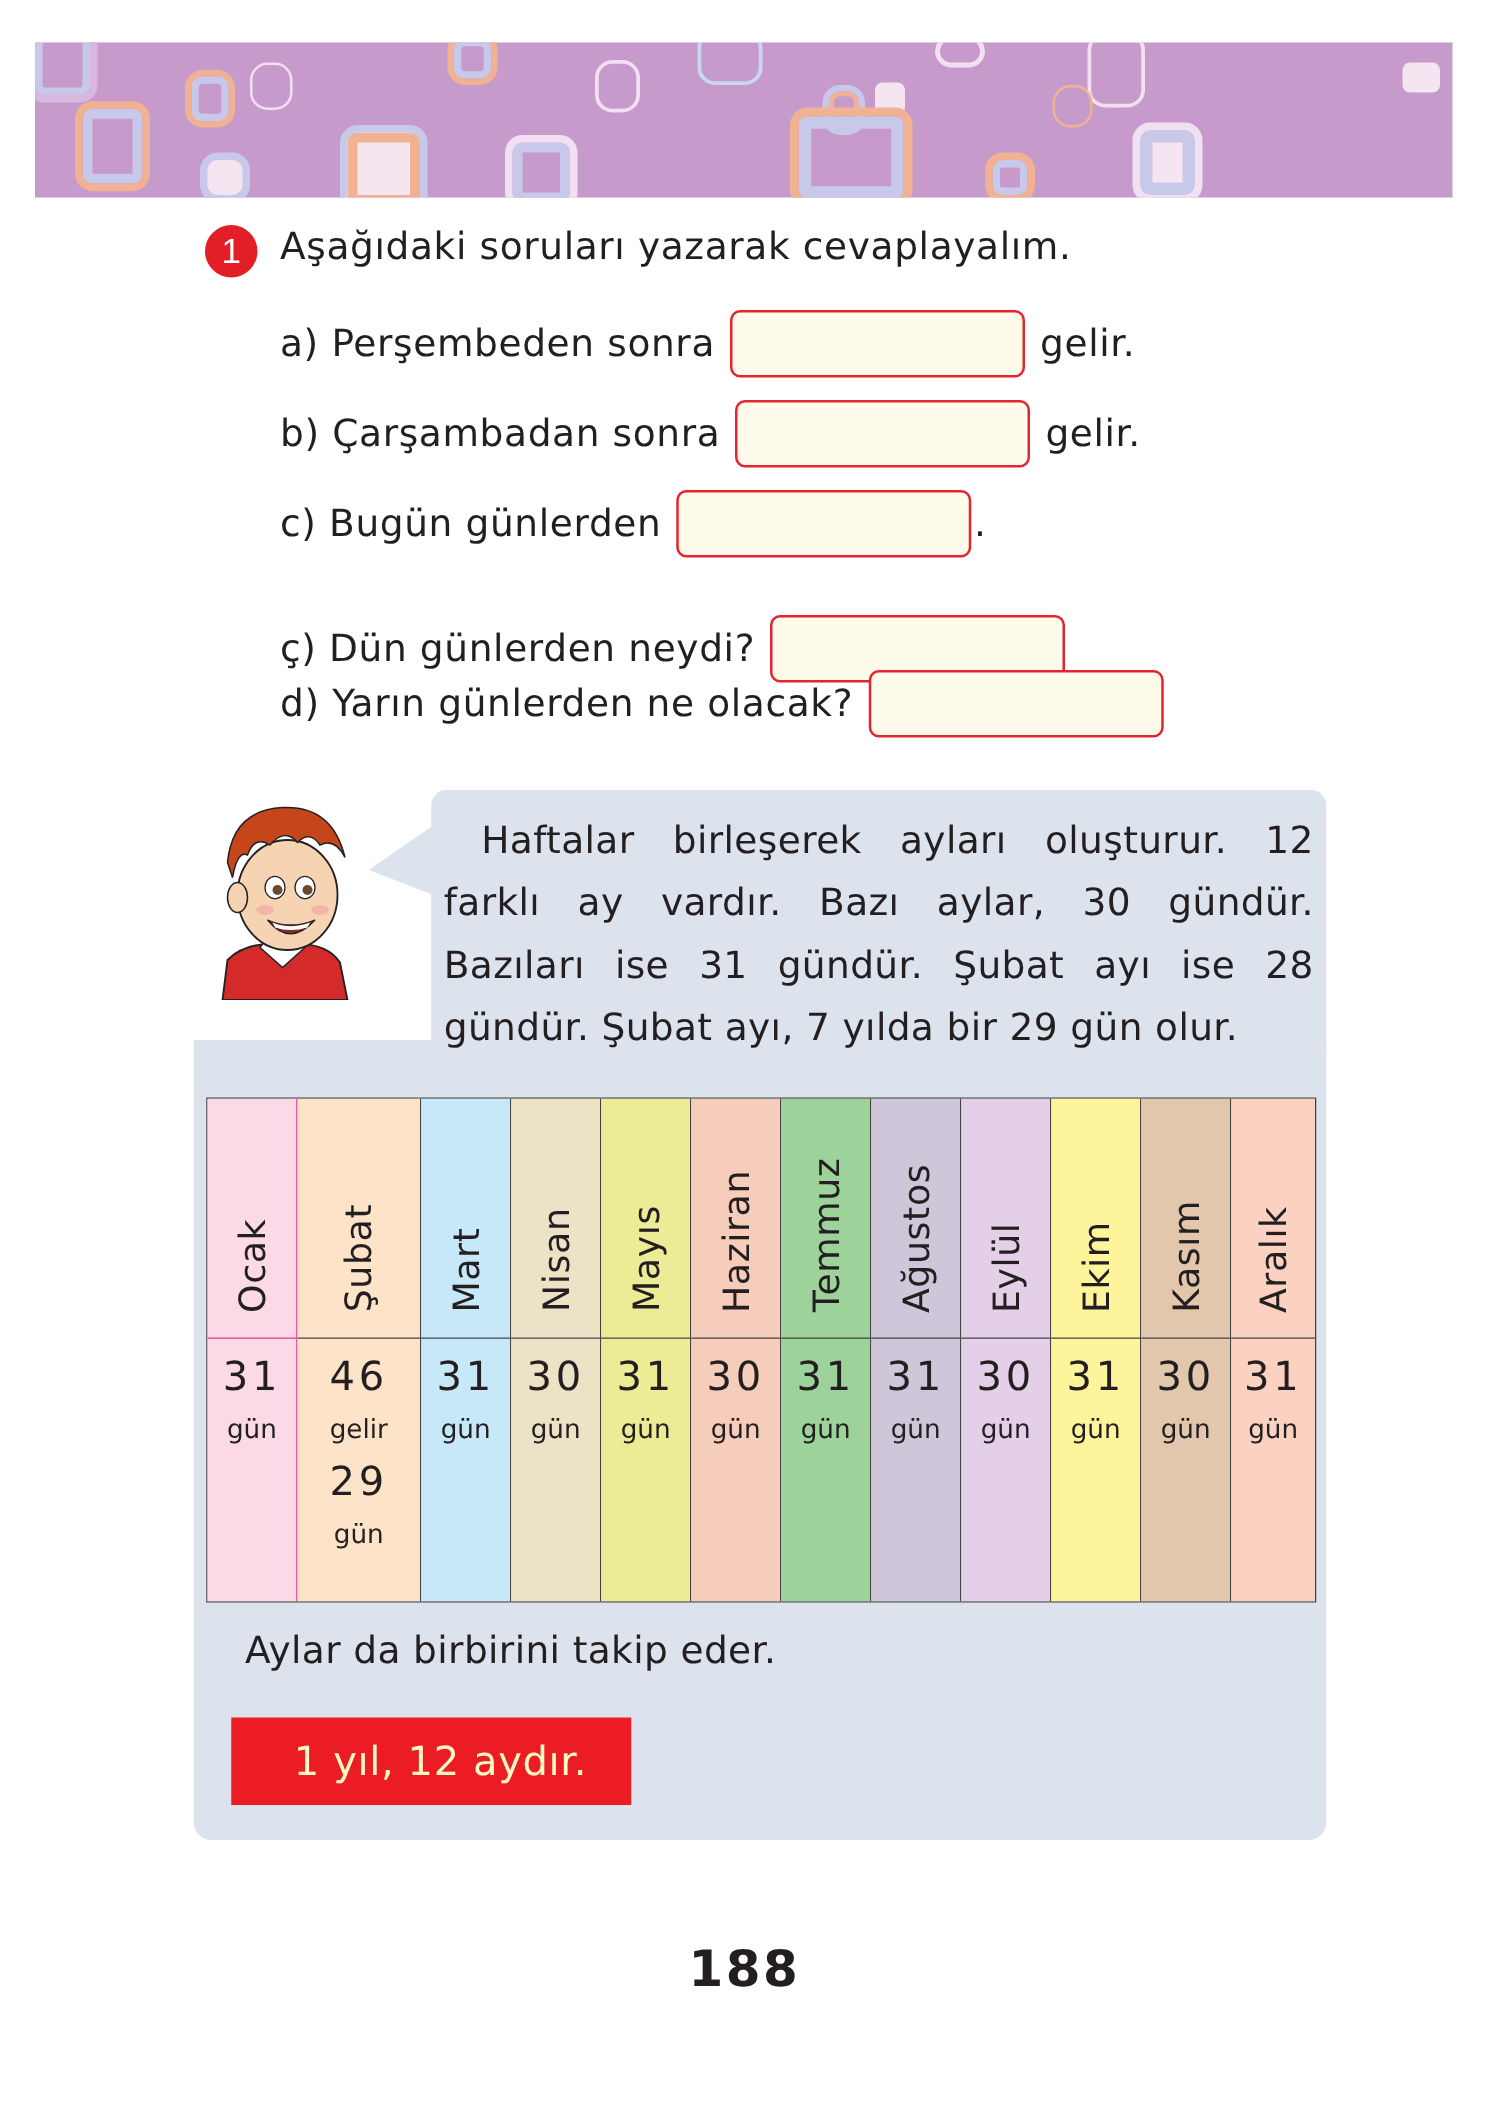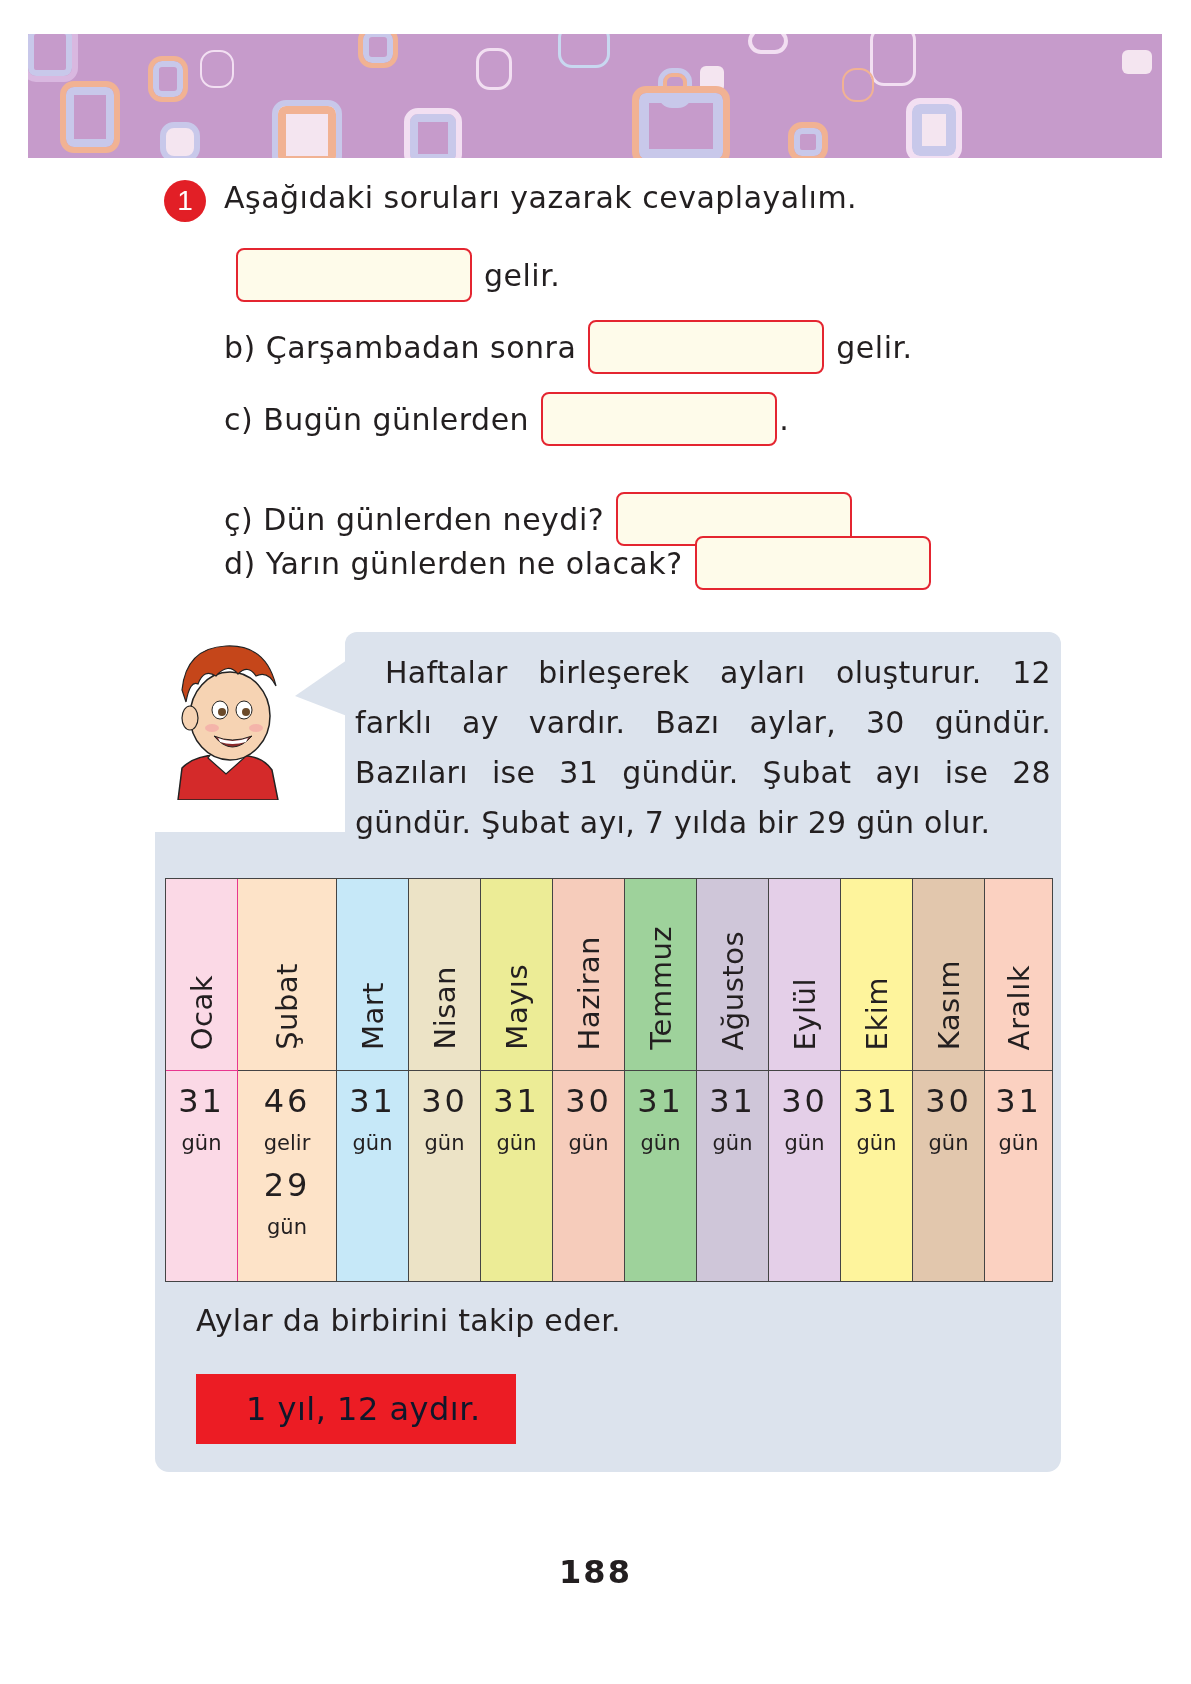--- a/index.html
+++ b/index.html
@@ -67,27 +67,27 @@
   .month-name {
     writing-mode: vertical-rl; transform: rotate(180deg);
     font-size: 29px; white-space: nowrap; letter-spacing: 0.5px;
   }
   .month-days { flex: 1; text-align: center; padding-top: 10px; }
   .days-num { font-size: 32px; line-height: 40px; letter-spacing: 3px; }
   .days-unit { font-size: 21px; line-height: 44px; }
 
   .follow-text { position: absolute; left: 196px; top: 1303px; font-size: 30px; letter-spacing: 0.3px; }
   .red-box {
-    position: absolute; left: 196px; top: 1374px; width: 320px; height: 70px;
-    background: #ec1c24; color: #0f172a; font-size: 32px; line-height: 70px;
+    position: absolute; left: 185px; top: 1374px; width: 320px; height: 70px;
+    background: #ec1c24; color: #fef9c3; font-size: 32px; line-height: 70px;
     padding-left: 50px; letter-spacing: 0.5px;
   }
   .page-num {
     position: absolute; left: 0; width: 1191px; top: 1553px; text-align: center;
-    font-size: 32px; font-weight: bold; letter-spacing: 2px; font-family: "DejaVu Sans", sans-serif;
+    font-size: 40px; font-weight: bold; letter-spacing: 2px; font-family: "DejaVu Sans", sans-serif;
   }
 </style>
 </head>
 <body>
 
 <div class="banner">
   <div class="sq" style="left:-6px;top:-12px;width:56px;height:60px;border:6px solid #d9b8e0;box-shadow:inset 0 0 0 6px #c8c8ea;"></div>
   <div class="sq" style="left:120px;top:22px;width:40px;height:46px;border:5px solid #f1b293;box-shadow:inset 0 0 0 6px #c8c8ea;"></div>
   <div class="sq" style="left:172px;top:16px;width:34px;height:38px;border:2px solid #f2dff2;"></div>
   <div class="sq" style="left:32px;top:47px;width:60px;height:72px;border:6px solid #f1b293;box-shadow:inset 0 0 0 8px #c8c8ea;"></div>
@@ -105,20 +105,21 @@
   <div class="sq" style="left:814px;top:34px;width:32px;height:34px;border:2px solid #f1b293;"></div>
   <div class="sq" style="left:878px;top:64px;width:56px;height:64px;border:6px solid #f2dff2;box-shadow:inset 0 0 0 10px #c8c8ea;background:#f4e5f0;"></div>
   <div class="sq" style="left:760px;top:88px;width:40px;height:40px;border:6px solid #f1b293;box-shadow:inset 0 0 0 6px #c8c8ea;"></div>
   <div class="sq" style="left:1094px;top:16px;width:30px;height:24px;background:#f4e5f0;border-radius:6px;"></div>
 </div>
 
 <div class="badge">1</div>
 <div class="q-title">Aşağıdaki soruları yazarak cevaplayalım.</div>
 
 <div class="q-line" style="top:248px;">
+  <span>a) Perşembeden sonra</span>
   <span class="answer-box"></span>
   <span>gelir.</span>
 </div>
 <div class="q-line" style="top:320px;">
   <span>b) Çarşambadan sonra</span>
   <span class="answer-box"></span>
   <span>gelir.</span>
 </div>
 <div class="q-line" style="top:392px;">
   <span>c) Bugün günlerden</span>

